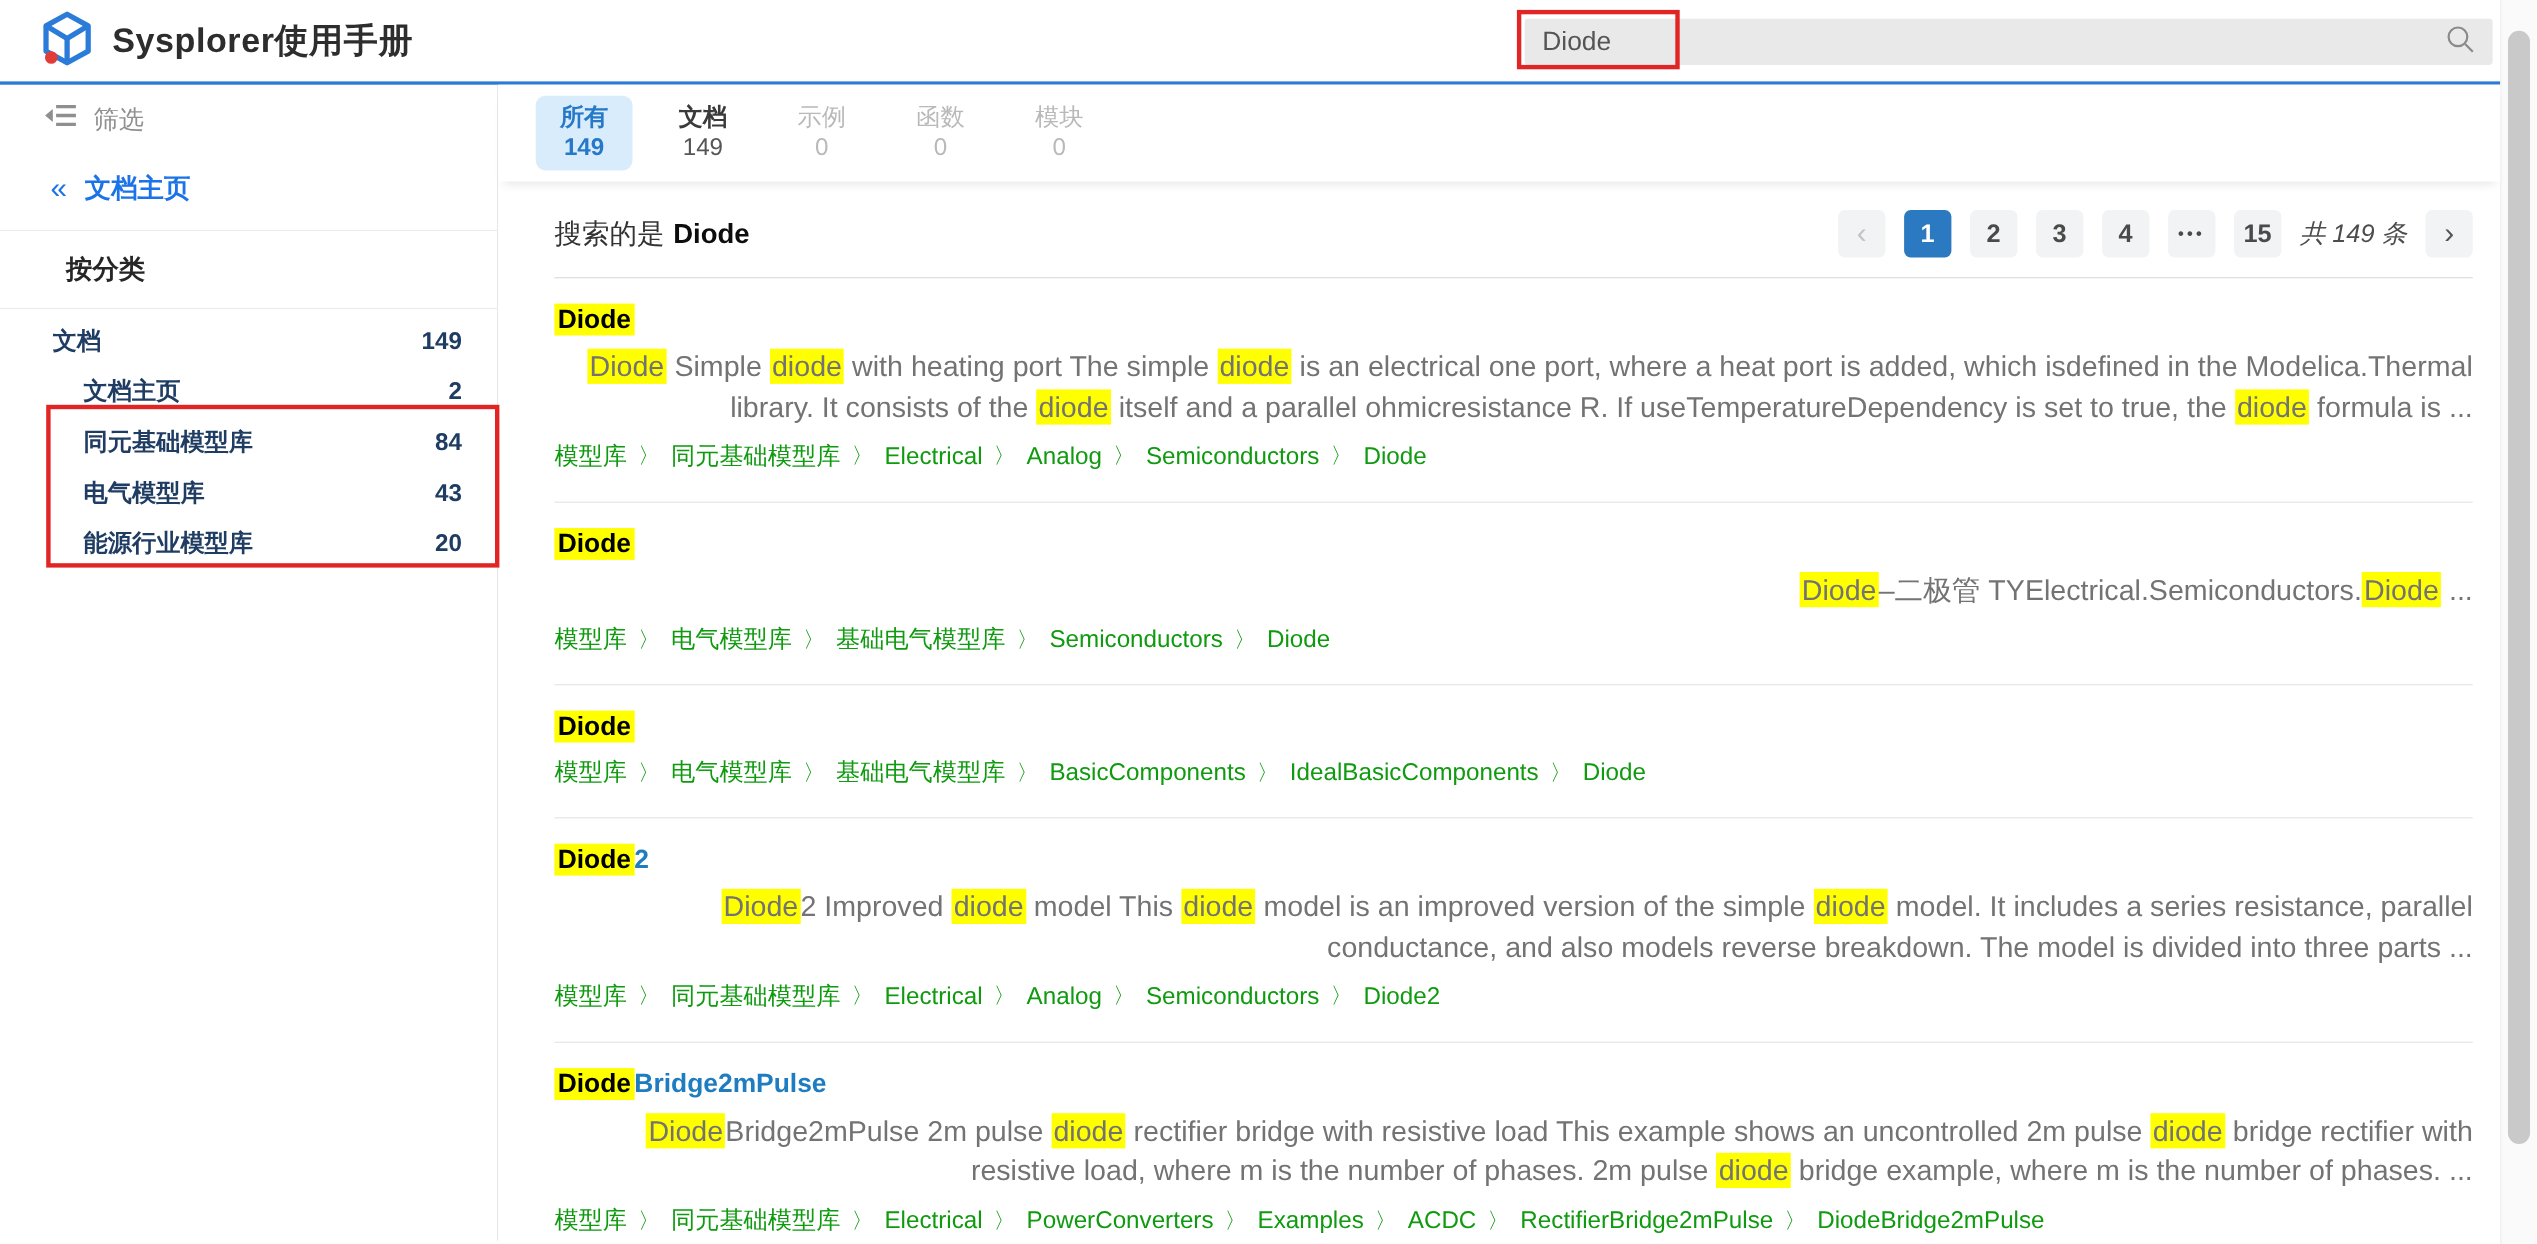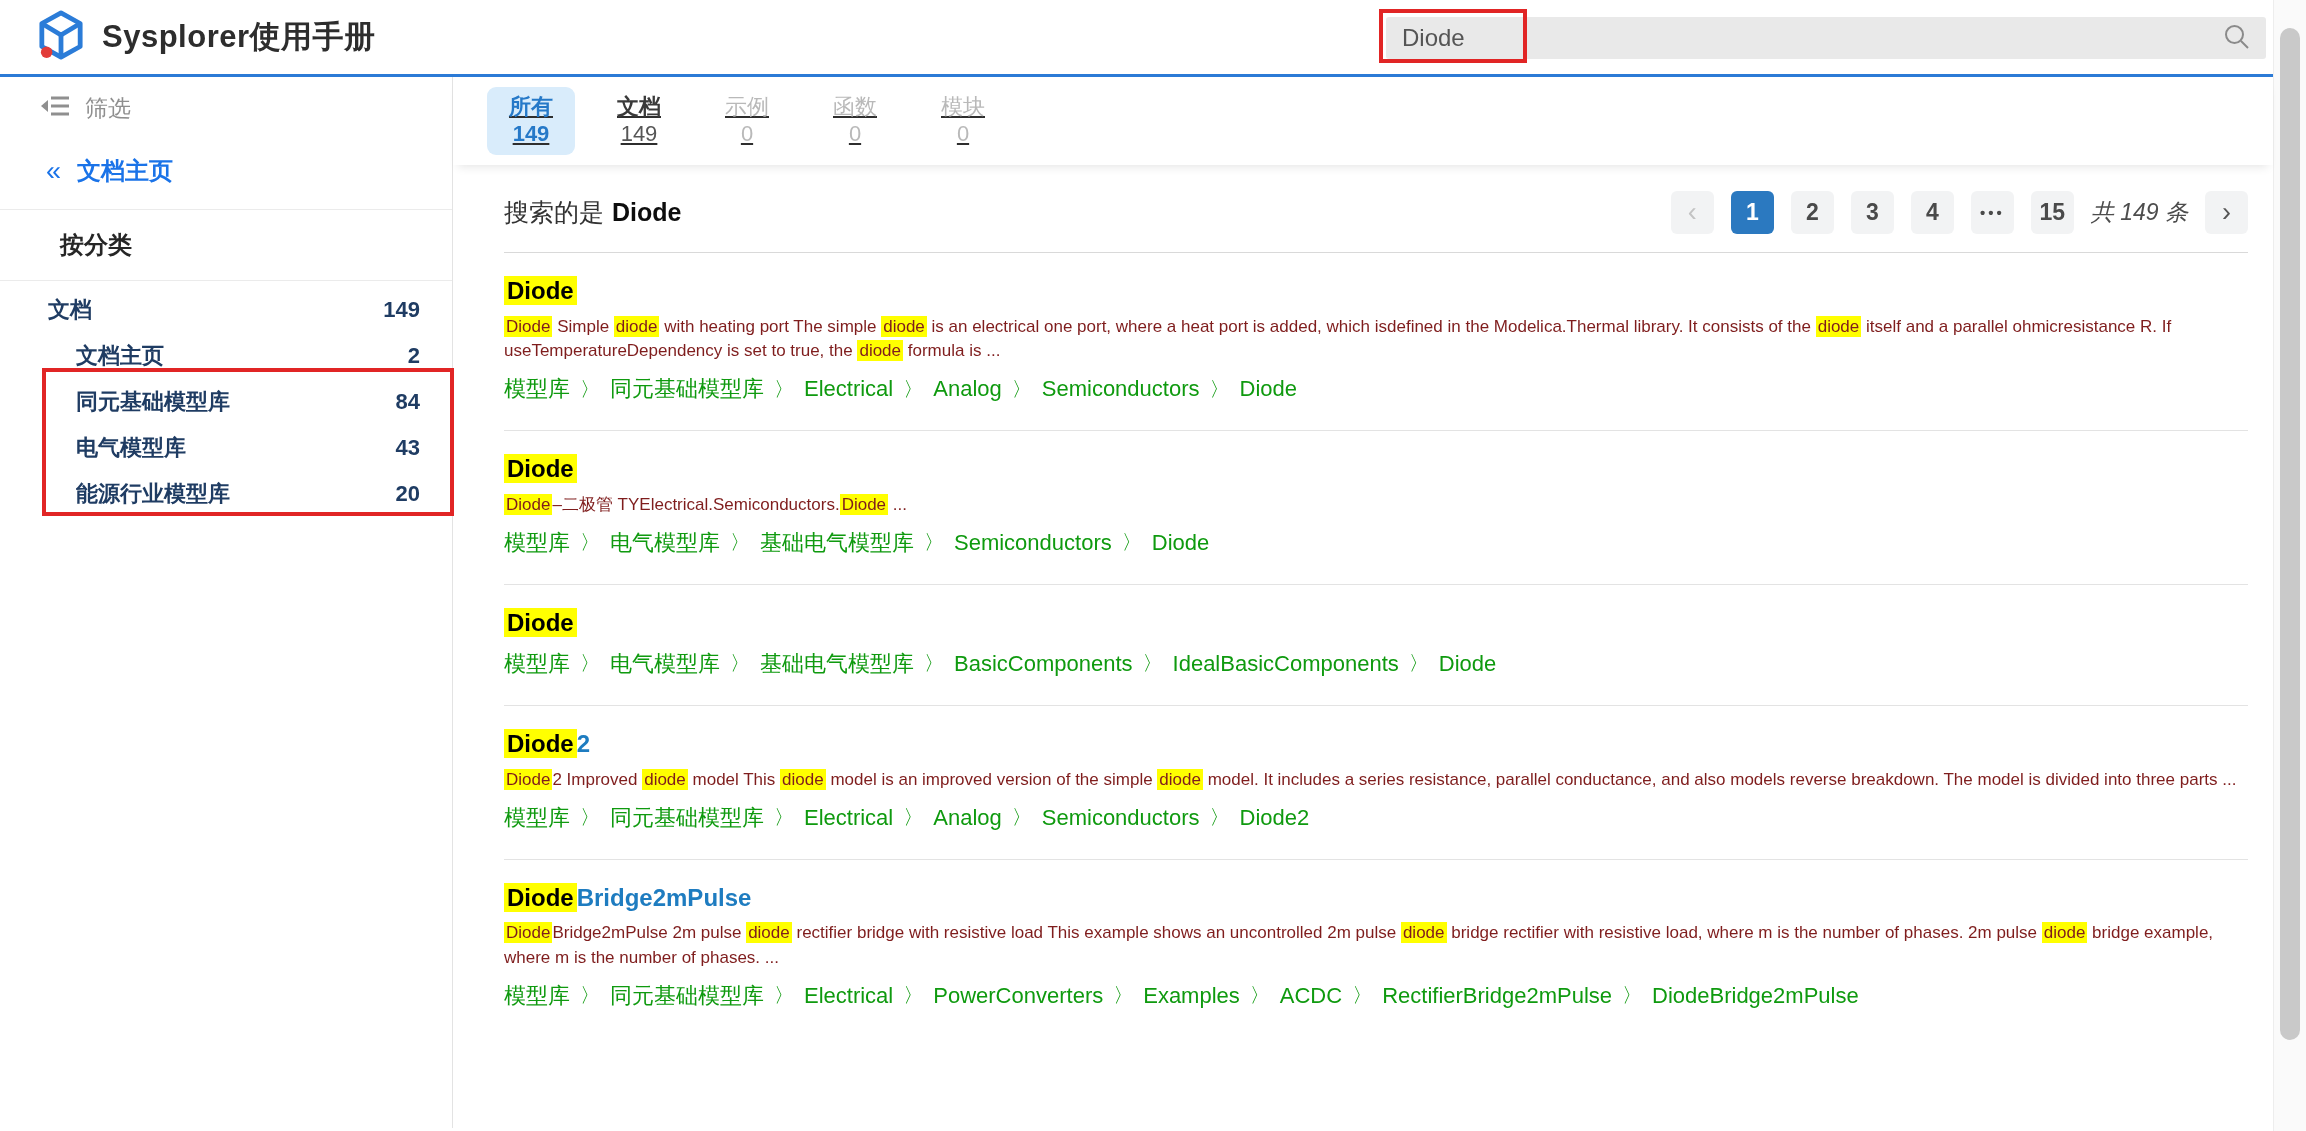--- a/index.html
+++ b/index.html
@@ -30,21 +30,21 @@
   .sb-divider{border:none;border-top:1px solid #ebebeb;margin:6px 0;}
   .sb-section-title{height:58px;display:flex;align-items:center;padding-left:60px;
                     font-size:24px;font-weight:700;color:#262626;}
   .cat-row{height:46px;display:flex;align-items:center;padding:0 32px 0 48px;cursor:pointer;}
   .cat-row.lvl1{padding-left:76px;}
   .cat-label{font-size:22px;font-weight:700;color:#1f3c63;}
   .cat-count{margin-left:auto;font-size:22px;font-weight:700;color:#1f3c63;}
 
   
   .tabbar{height:88px;display:flex;align-items:center;padding-left:34px;background:#fff;
-          position:relative;z-index:2;box-shadow:0 7px 9px -5px rgba(0,0,0,.10);text-decoration:underline;}
+          position:relative;z-index:2;box-shadow:0 7px 9px -5px rgba(0,0,0,.10);}
   .tab{min-width:62px;padding:7px 13px;border-radius:9px;text-align:center;margin-right:20px;cursor:pointer;}
   .tab-label{font-size:22px;font-weight:600;color:#3a3a3a;line-height:1.2;}
   .tab-count{font-size:22px;color:#565656;line-height:1.25;}
   .tab.active{background:#d9ecfb;}
   .tab.active .tab-label,.tab.active .tab-count{color:#2679c8;font-weight:700;}
   .tab.disabled .tab-label,.tab.disabled .tab-count{color:#b9b9b9;font-weight:400;}
 
   
   .content{padding:0 25px 0 51px;}
   .results-head{margin-top:26px;display:flex;justify-content:space-between;align-items:center;}
@@ -63,21 +63,21 @@
   .pg-btn.nav.enabled{color:#555;}
   .pg-btn.ellipsis{font-size:15px;letter-spacing:3px;font-weight:700;color:#4a4a4a;}
   .pg-total{font-size:23px;color:#4d4d4d;font-style:italic;}
 
   
   .result{padding:24px 0 26px 0;border-bottom:1px solid #e3e3e3;}
   .result:last-child{border-bottom:none;}
   .r-title{font-size:24px;font-weight:700;line-height:1.2;display:inline-block;cursor:pointer;}
   .r-title .t-hl{background:#ffff00;color:#000;padding:1px 3px;}
   .r-title .t-rest{color:#1e7cc0;}
-  .r-body{font-size:17px;color:#7f1d1d;line-height:1.42;margin-top:9px;max-width:1775px;}
+  .r-body{font-size:26px;color:#737373;line-height:1.42;margin-top:9px;max-width:1775px;text-align:right;}
   .hl{background:#ffff00;padding:1px 2px;}
   .r-crumbs{margin-top:11px;font-size:22px;display:flex;flex-wrap:wrap;align-items:center;row-gap:20px;}
   .crumb{color:#0f9a0f;cursor:pointer;}
   .crumb-sep{color:#0f9a0f;margin:0 10px;font-size:20px;}
 
   
   .scrollbar{position:absolute;right:0;top:0;width:33px;height:1131px;background:#fafafa;
              border-left:1px solid #ededed;box-sizing:border-box;}
   .scroll-thumb{position:absolute;left:6px;top:28px;width:20px;height:1012px;border-radius:10px;background:#c9c9c9;}
 

